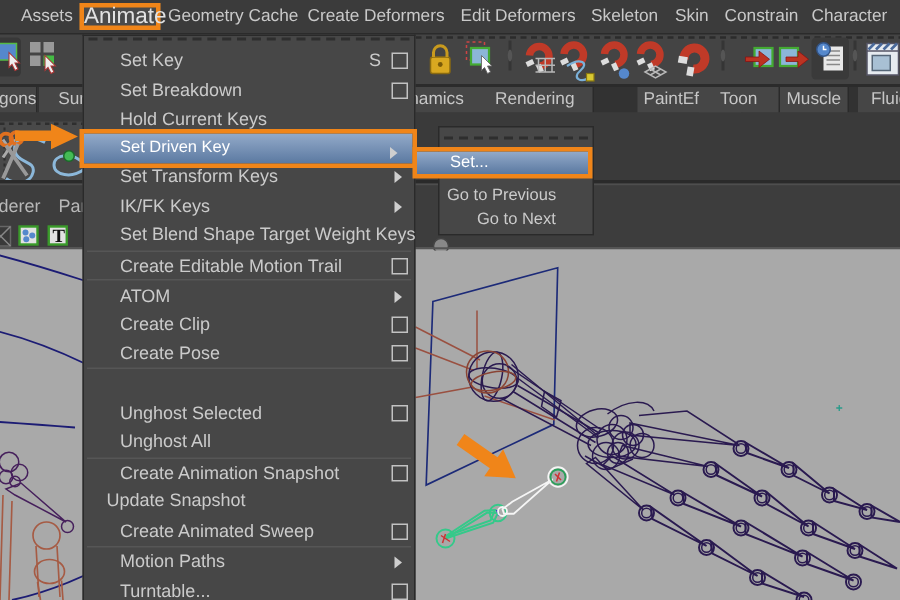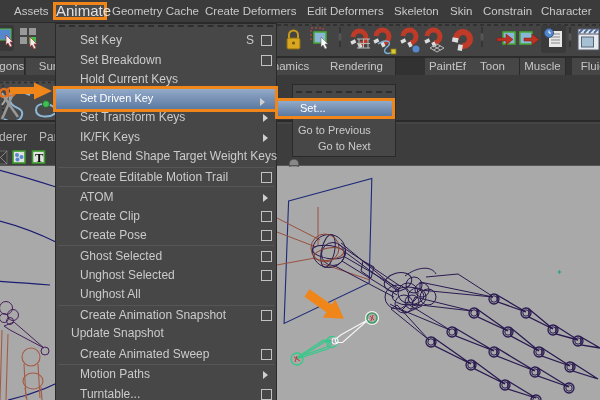--- a/index.html
+++ b/index.html
@@ -359,21 +359,20 @@
     <div class="mi" style="top:84px;">Set Transform Keys<span class="arr"></span></div>
     <div class="mi" style="top:123px;">Set Blend Shape Target Weight Keys</div>
     <div class="mi" style="top:104px;">IK/FK Keys<span class="arr"></span></div>
     <div class="sep" style="top:142.5px;"></div>
     <div class="sep" style="top:161.8px;"></div>
     <div class="mi" style="top:143.5px;">Create Editable Motion Trail<span class="chk"></span></div>
     <div class="mi" style="top:163.5px;">ATOM<span class="arr"></span></div>
     <div class="mi" style="top:182.5px;">Create Clip<span class="chk"></span></div>
     <div class="mi" style="top:202px;">Create Pose<span class="chk"></span></div>
     <div class="sep" style="top:221.3px;"></div>
-    <div class="mi" style="top:222.5px;">Ghost Selected<span class="chk"></span></div>
     <div class="mi" style="top:242px;">Unghost Selected<span class="chk"></span></div>
     <div class="mi" style="top:261.3px;">Unghost All</div>
     <div class="sep" style="top:280.7px;"></div>
     <div class="mi" style="top:282px;">Create Animation Snapshot<span class="chk"></span></div>
     <div class="mi" style="top:300px;padding-left:15px;">Update Snapshot</div>
     <div class="mi" style="top:320.5px;">Create Animated Sweep<span class="chk"></span></div>
     <div class="sep" style="top:340px;"></div>
     <div class="mi" style="top:341.3px;">Motion Paths<span class="arr"></span></div>
     <div class="mi" style="top:360.5px;">Turntable...<span class="chk"></span></div>
     <div id="sdkrow">Set Driven Key<span class="arr" style="top:9px;right:10px;"></span></div>

